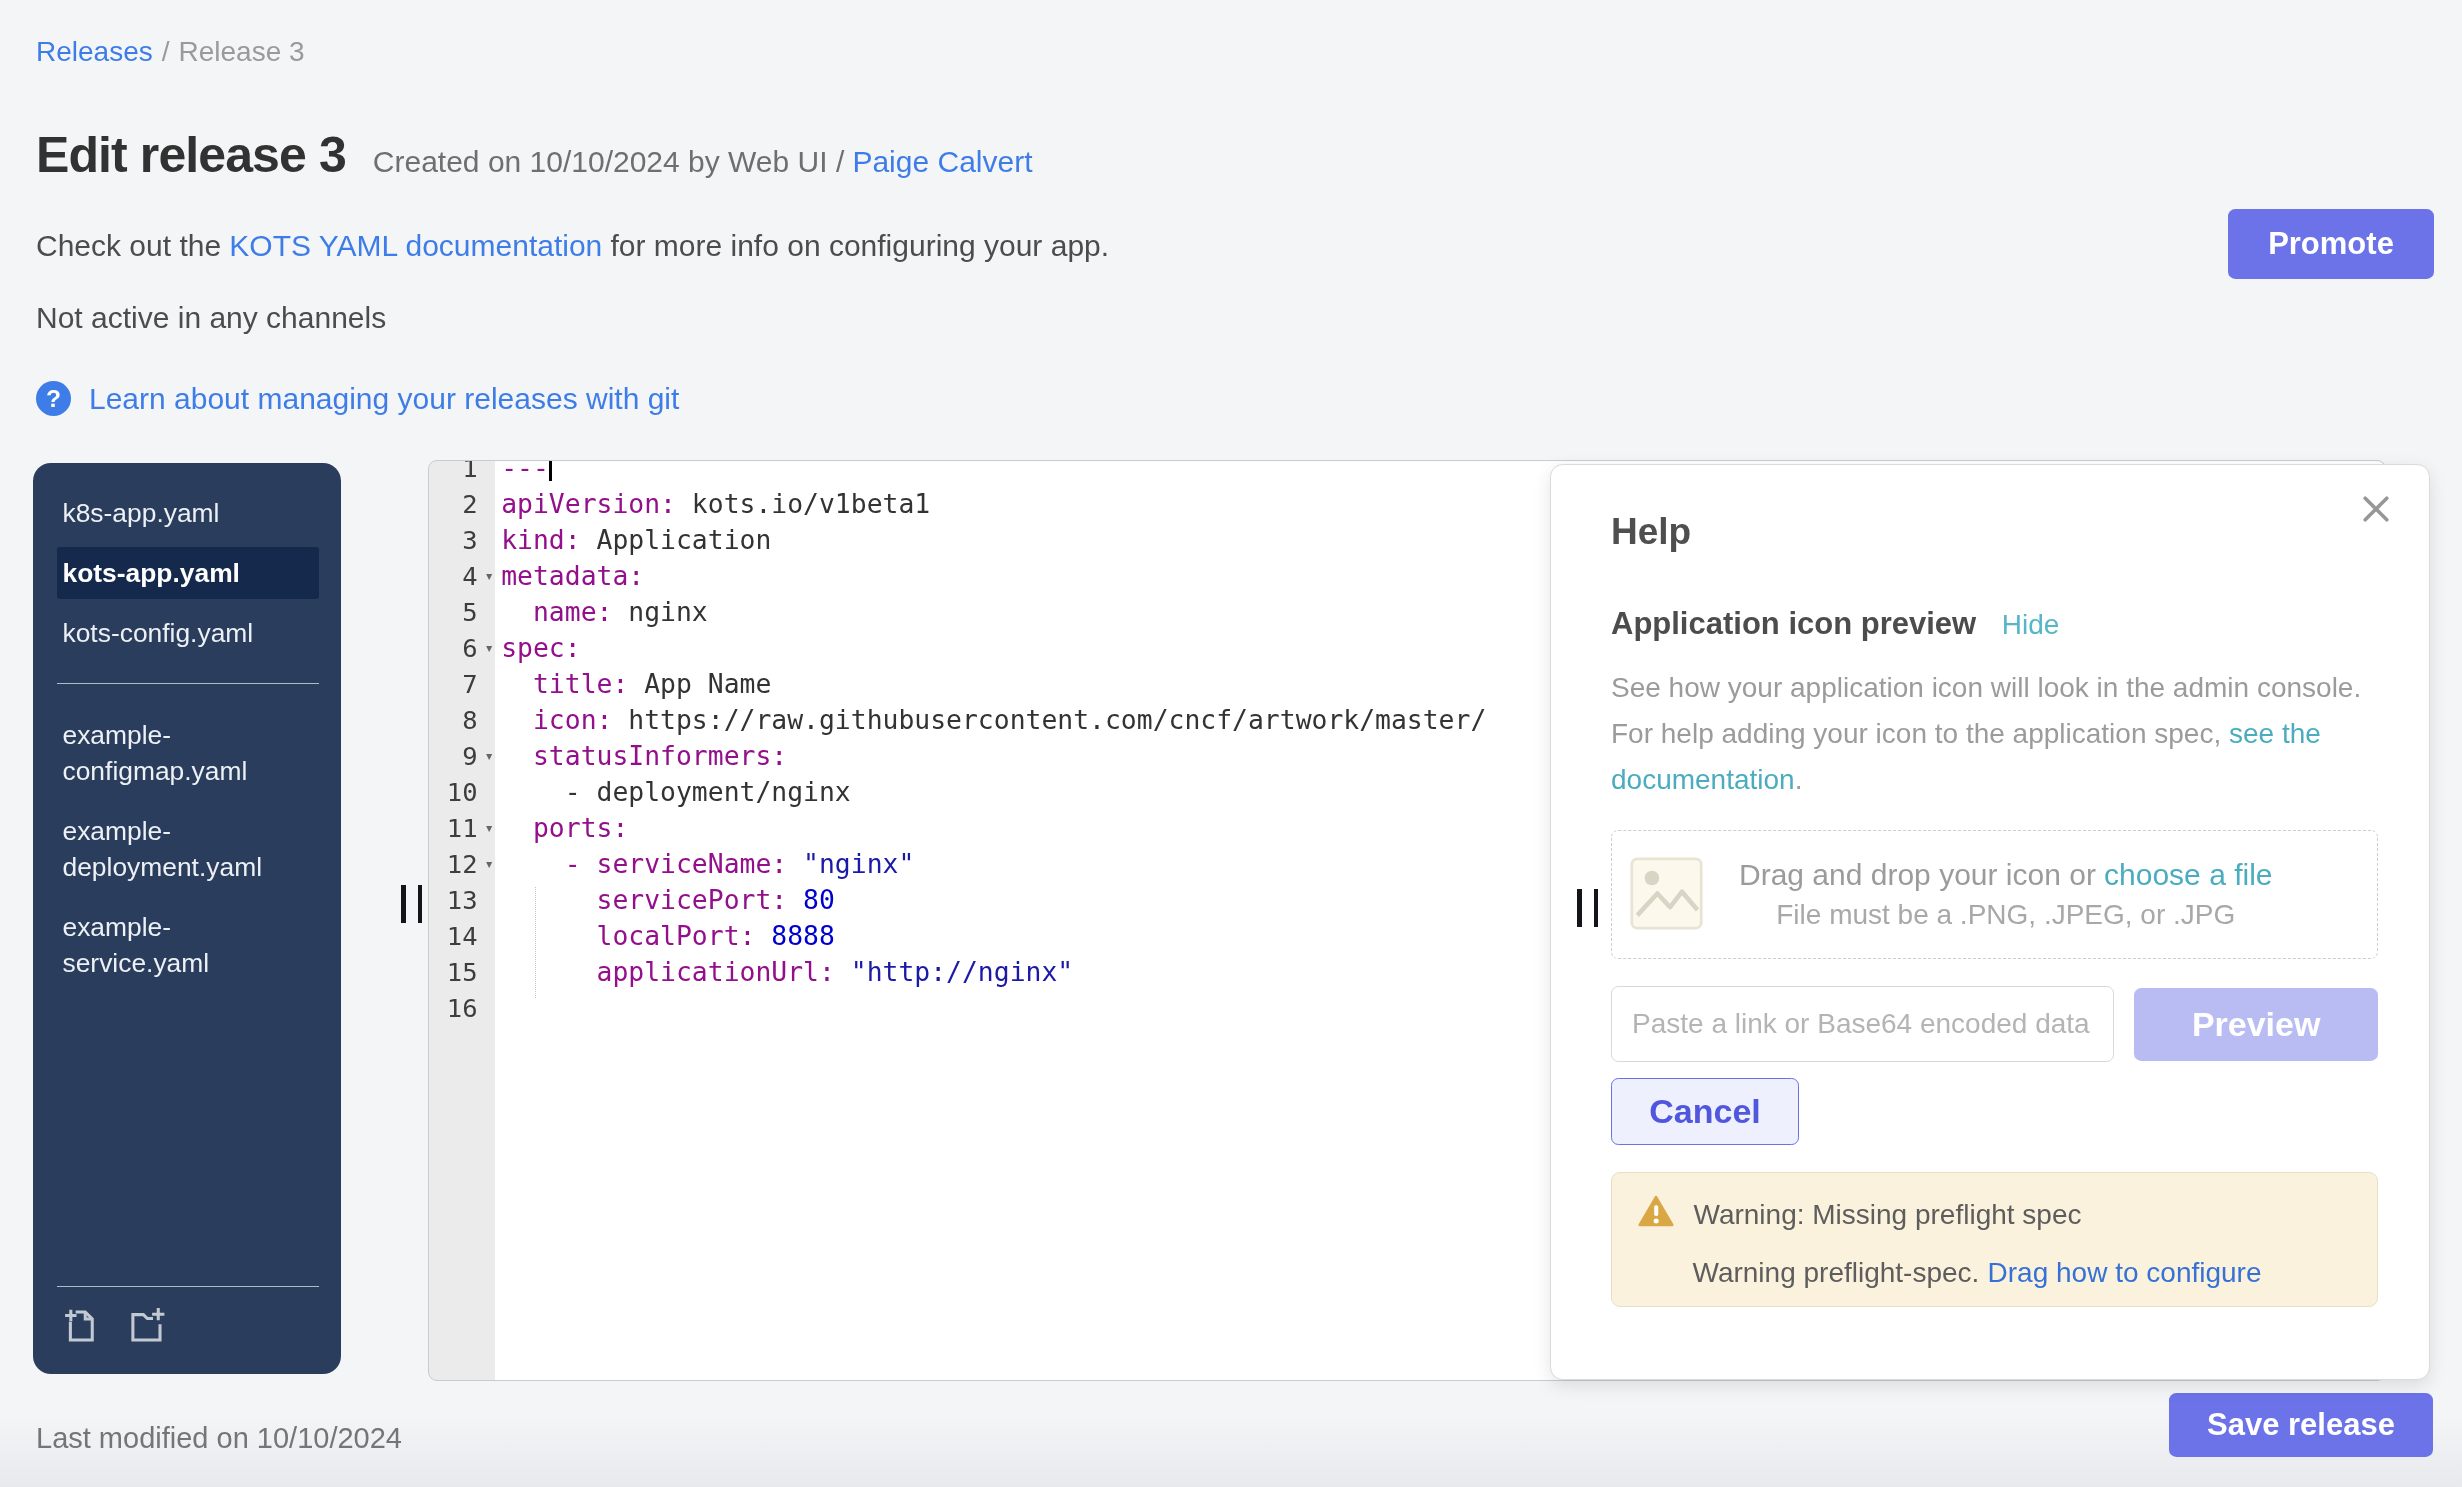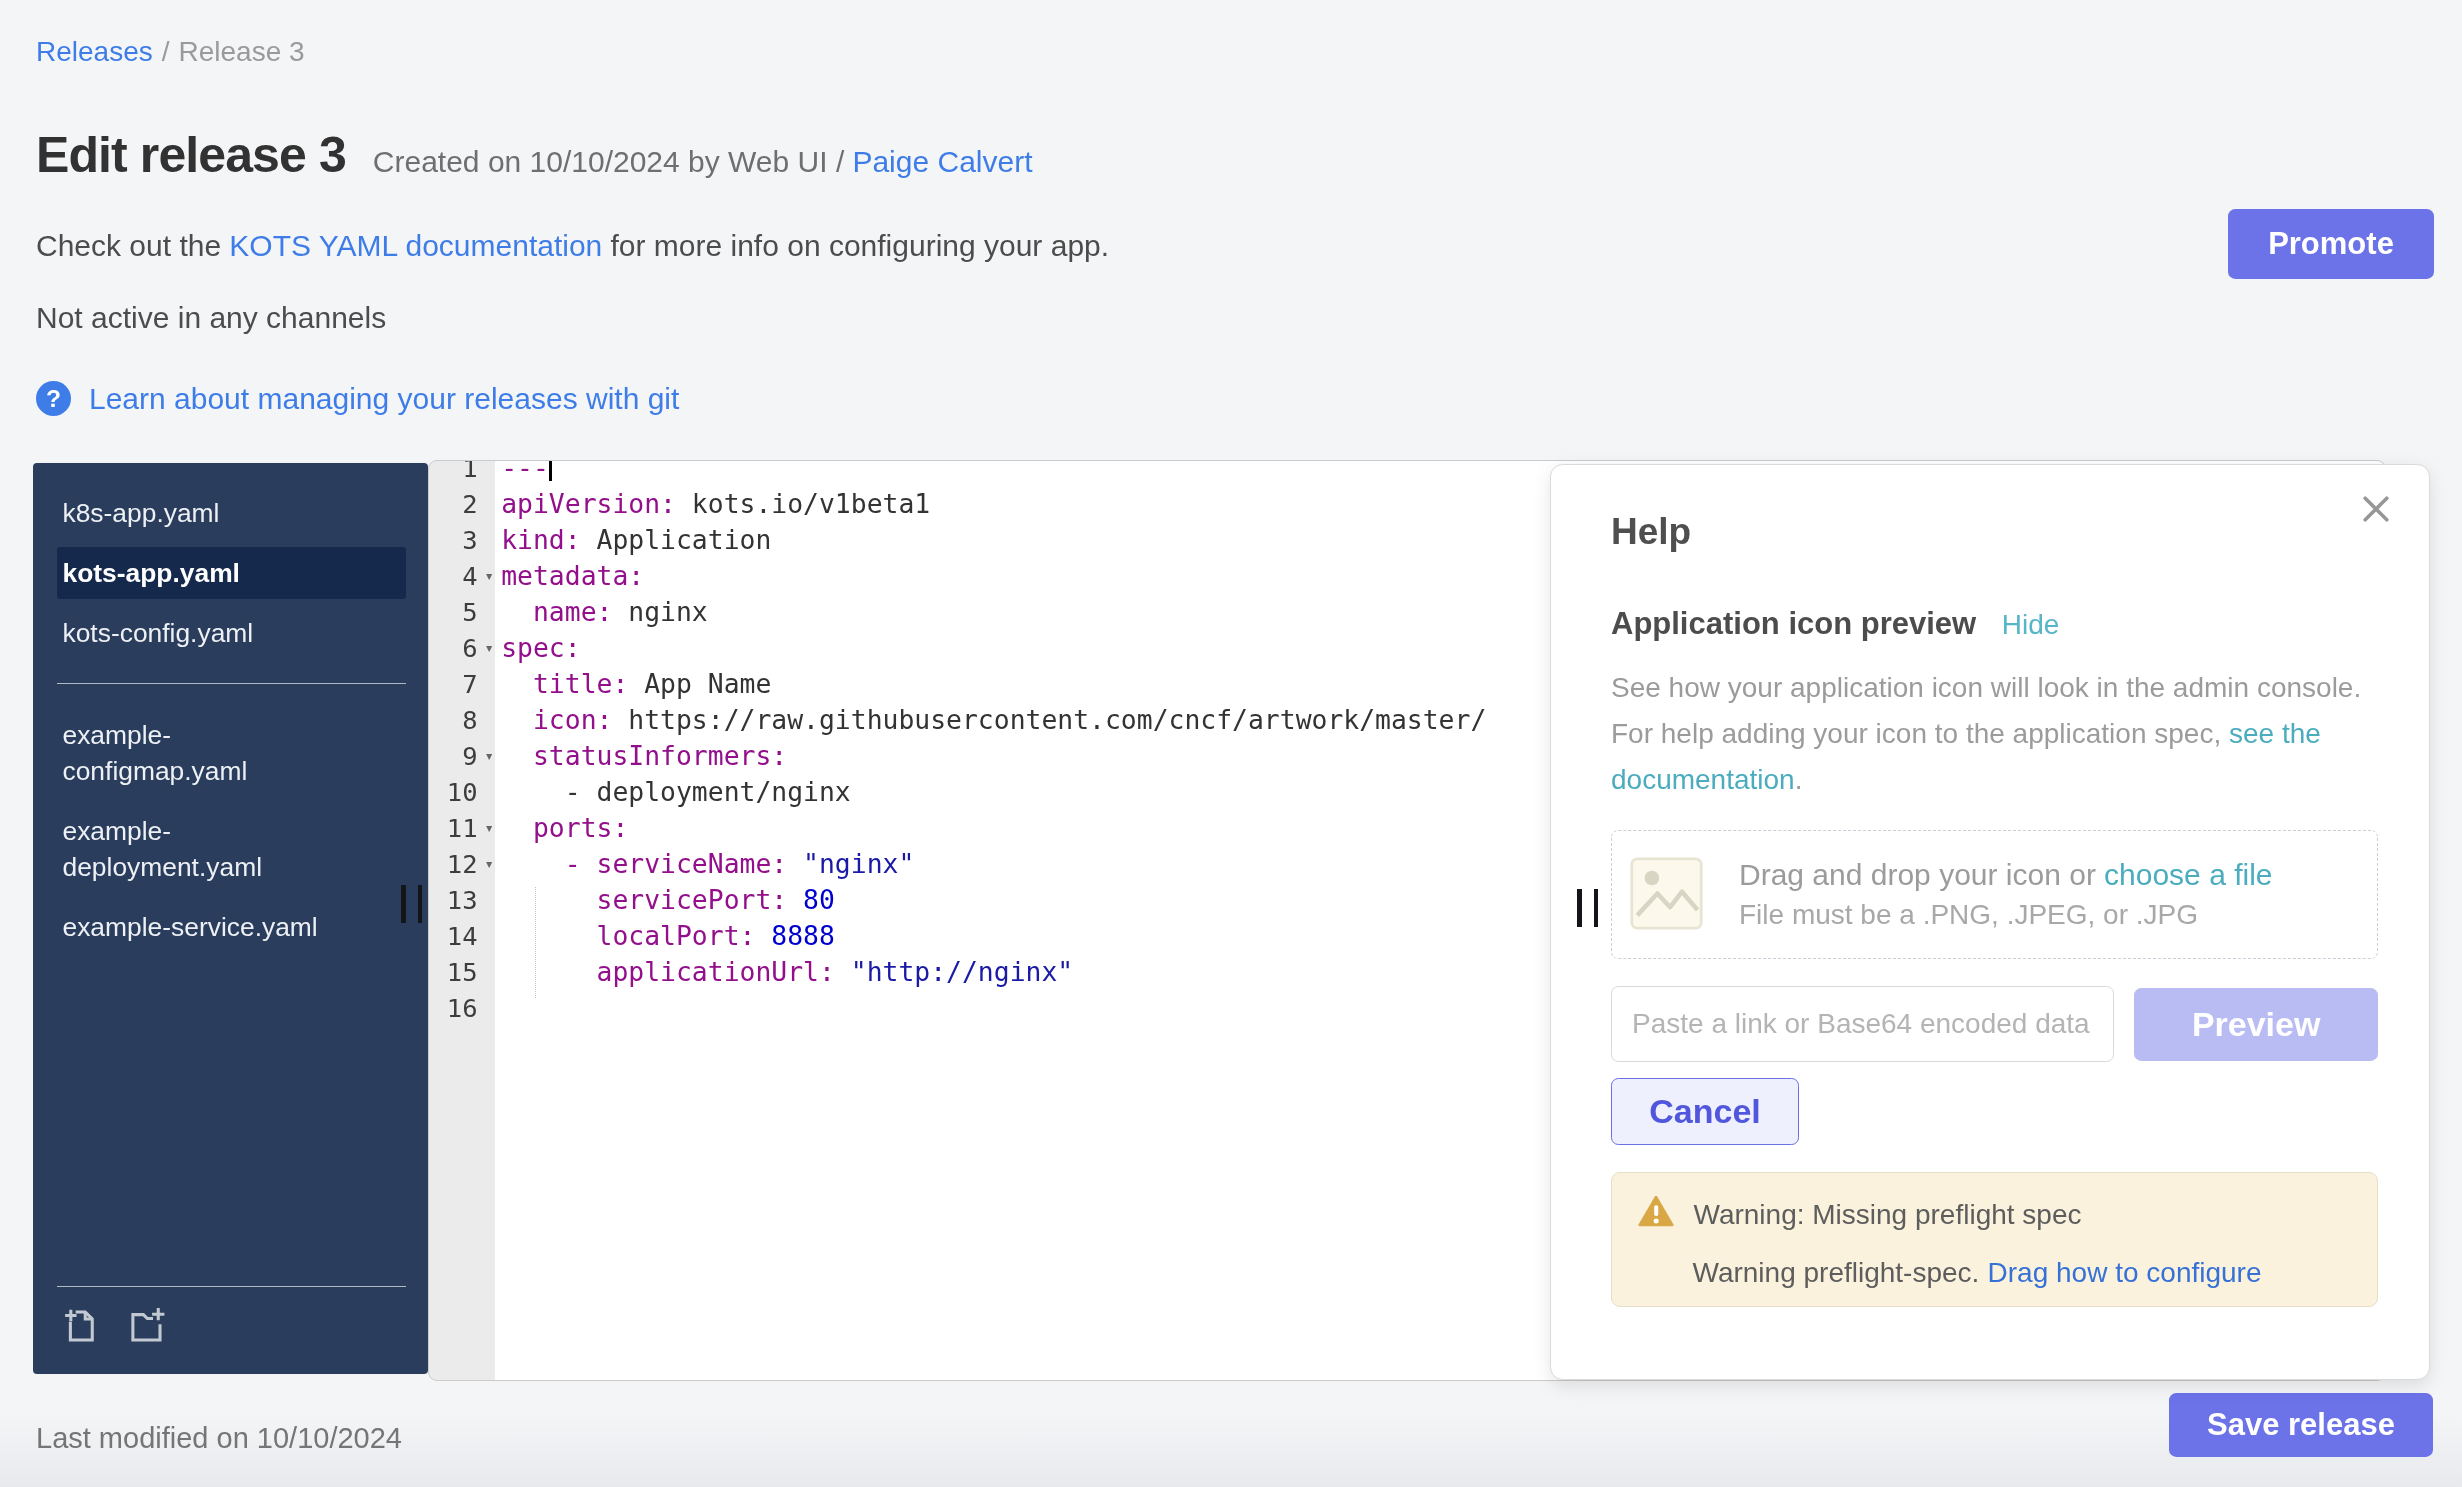--- a/index.html
+++ b/index.html
@@ -21,22 +21,22 @@
   .channel-status{position:absolute;left:36px;top:301px;font-size:30px;color:#4c4c4c;}
   .promote-btn{position:absolute;left:2228px;top:209px;width:206px;height:70px;background:#6c72e8;
                border:none;border-radius:7.3px;color:#fff;font-size:31px;font-weight:bold;
                font-family:inherit;cursor:pointer;}
   .git-row{position:absolute;left:36px;top:381px;display:flex;align-items:center;gap:18px;cursor:pointer;}
   .q-icon{width:35px;height:35px;border-radius:50%;background:#3e7de8;color:#fff;font-size:24.6px;
           font-weight:bold;display:flex;align-items:center;justify-content:center;flex:none;}
   .git-link{font-size:30px;color:#3e7de8;}
 
   
-  .sidebar{position:absolute;left:33px;top:463px;width:395px;height:911px;background:#2b3d5d;
-           border-radius:4px;box-sizing:border-box;padding-top:24px;}
+  .sidebar{position:absolute;left:33px;top:463px;width:308px;height:911px;background:#2b3d5d;
+           border-radius:18px;box-sizing:border-box;padding-top:24px;}
   .file-row{margin:0 22px 7.3px 24px;padding:8.2px 5.5px;font-size:26.4px;line-height:36px;color:#edf0f4;
             border-radius:2.7px;cursor:pointer;max-width:279px;box-sizing:border-box;}
   .file-row.selected{background:#15294d;color:#ffffff;font-weight:bold;max-width:none;}
   .tree-divider{margin:24px 22px 25.5px 24px;border-top:1.8px solid rgba(222,227,234,0.75);}
   .sidebar-footer{position:absolute;left:24px;right:22px;bottom:24px;}
   .footer-divider{border-top:1.8px solid rgba(222,227,234,0.75);margin-bottom:18px;}
   .footer-icons{display:flex;gap:24px;align-items:center;padding-left:1.8px;}
   .footer-icons svg{cursor:pointer;}
 
   
@@ -68,21 +68,21 @@
               box-sizing:border-box;padding:0 51px 0 60px;z-index:10;}
   .close-btn{position:absolute;top:25.5px;right:33px;width:40px;height:40px;background:none;border:none;
              padding:0;cursor:pointer;}
   .help-title{margin:46px 0 0;font-size:37px;font-weight:600;color:#4f4f4f;}
   .section-row{margin-top:53px;display:flex;align-items:baseline;gap:25.5px;}
   .section-title{font-size:31px;font-weight:bold;color:#4c4c4c;}
   .hide-link{font-size:28px;color:#56b5c6;cursor:pointer;}
   .help-desc{margin-top:23px;font-size:28px;line-height:46px;color:#9b9b9b;}
   .teal-link{color:#4aacbe;cursor:pointer;}
   .dropzone{margin-top:27px;height:129px;border:1.8px dashed #c8cdd6;border-radius:7.3px;display:flex;
-            align-items:center;padding:0 18px;box-sizing:border-box;}
+            align-items:center;padding:0 18px;box-sizing:border-box;text-align:center;}
   .dz-text{margin-left:36px;}
   .dz-line1{font-size:30px;color:#9b9b9b;}
   .dz-line1 .teal-link{margin-left:8.2px;}
   .dz-line2{margin-top:7.3px;font-size:28px;color:#a8a8a8;}
   .input-row{margin-top:27px;display:flex;align-items:center;}
   .url-input{width:504px;height:76px;border:1.8px solid #d8d8d8;border-radius:7.3px;padding:0 20px;
              font-size:28px;font-family:inherit;color:#444;box-sizing:border-box;background:#fff;}
   .url-input::placeholder{color:#b4b4b4;}
   .preview-btn{margin-left:20px;width:244px;height:73px;background:#b9bcf2;border:none;border-radius:7.3px;
                color:#fff;font-size:34px;font-weight:bold;font-family:inherit;cursor:default;}

